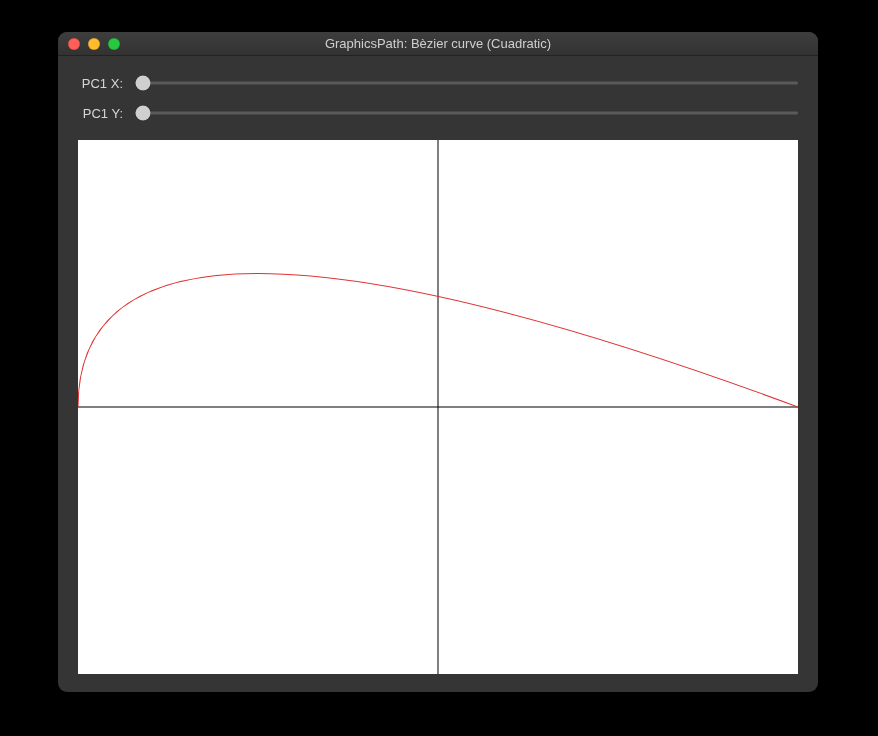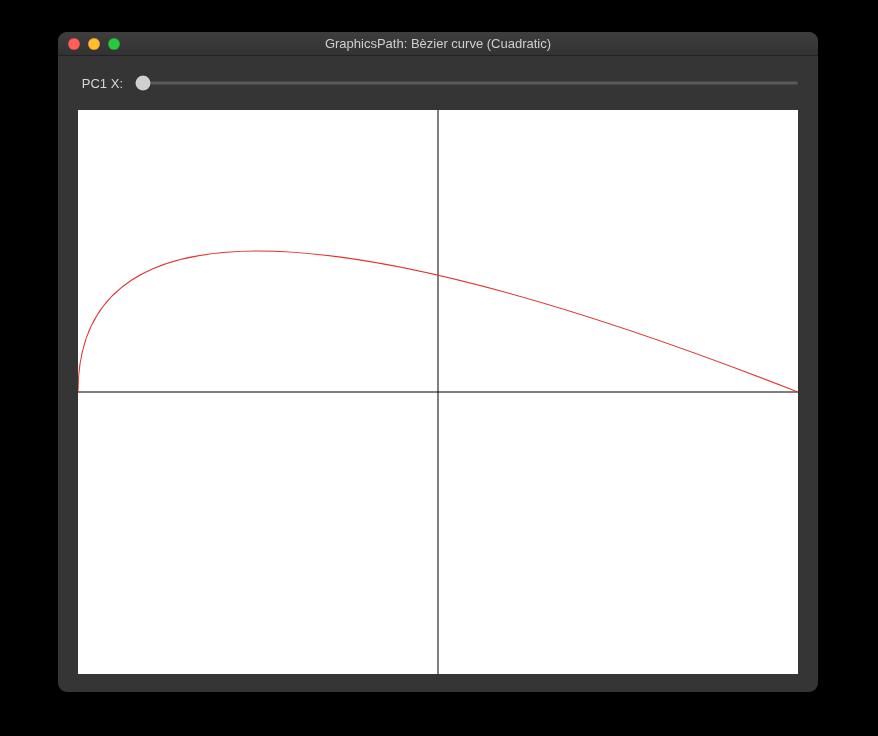--- a/index.html
+++ b/index.html
@@ -119,20 +119,27 @@
   </div>
 
   <div class="controls">
     <div class="row">
       <div class="label">PC1 X:</div>
       <div class="slider">
         <div class="track"></div>
         <div class="thumb" id="thumb-pc1x" style="left: 8px;"></div>
       </div>
     </div>
+    <div class="row">
+      <div class="label">PC1 Y:</div>
+      <div class="slider">
+        <div class="track"></div>
+        <div class="thumb" id="thumb-pc1y" style="left: 8px;"></div>
+      </div>
+    </div>
   </div>
 
   <div class="canvas-wrap">
     <svg class="canvas" id="chart-canvas" preserveAspectRatio="none" viewBox="0 0 720 494">
         <line x1="0" x2="720" y1="247" y2="247" stroke="#000" stroke-width="1"></line>
         <line y1="0" y2="494" x1="360" x2="360" stroke="#000" stroke-width="1"></line>
         <path d="M 0 247 Q 0 0 720 247" fill="none" stroke="#e03232" stroke-width="1"></path>
       </svg>
   </div>
 

